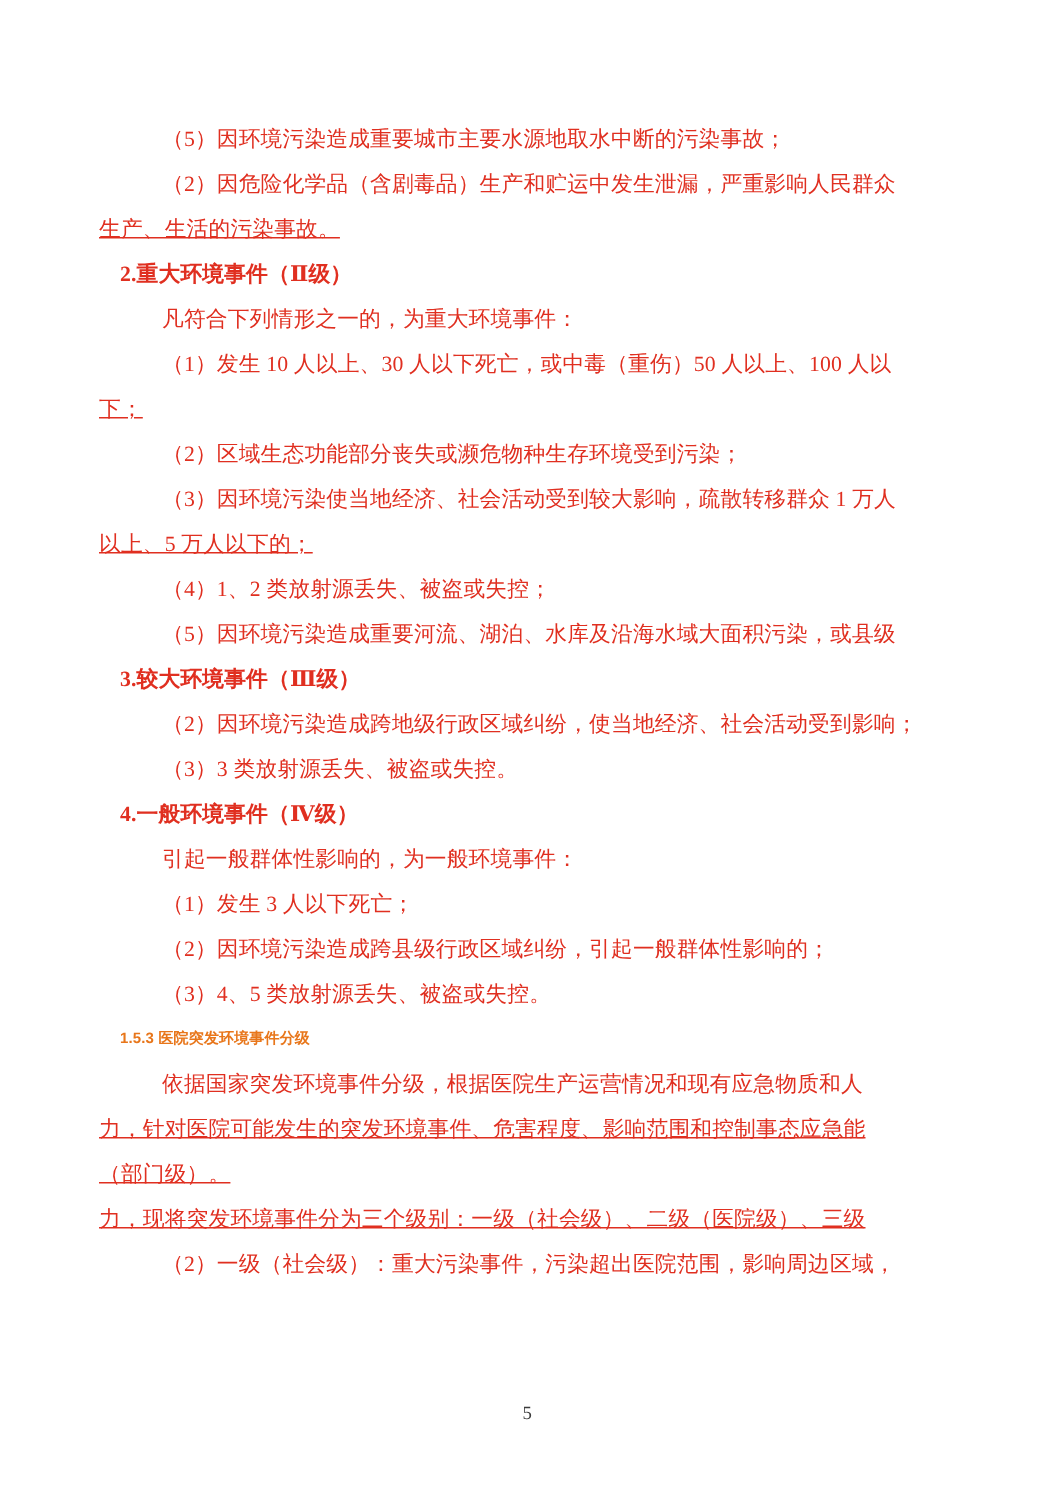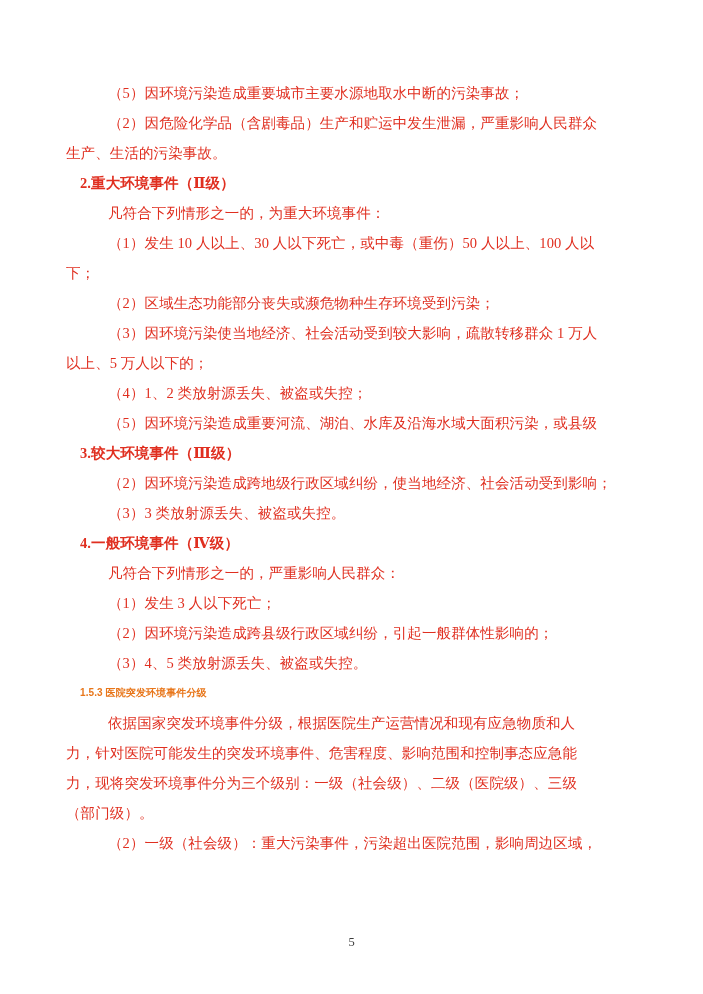--- a/index.html
+++ b/index.html
@@ -29,21 +29,21 @@
     line-height: 30px;
     color: #e02f20;
     text-align: justify;
     letter-spacing: 0.1px;
   }
   p {
     margin: 0;
     text-indent: 0;
   }
   .indent2 { padding-left: 42px; }
-  .indent-hang { padding-left: 0; }
+  .indent-hang { padding-left: 0; text-decoration: underline; }
   .heading {
     font-family: "Liberation Sans", "DejaVu Sans", sans-serif;
     font-weight: bold;
     font-size: 10px;
     line-height: 30px;
     color: #e8761a;
     padding-left: 14px;
   }
   .subhead {
     font-weight: bold;
@@ -74,25 +74,25 @@
       <p class="indent-hang">下；</p>
       <p class="indent2">（2）区域生态功能部分丧失或濒危物种生存环境受到污染；</p>
       <p class="indent2">（3）因环境污染使当地经济、社会活动受到较大影响，疏散转移群众 1 万人</p>
       <p class="indent-hang">以上、5 万人以下的；</p>
       <p class="indent2">（4）1、2 类放射源丢失、被盗或失控；</p>
       <p class="indent2">（5）因环境污染造成重要河流、湖泊、水库及沿海水域大面积污染，或县级</p>
       <p class="subhead">3.较大环境事件（Ⅲ级）</p>
       <p class="indent2">（2）因环境污染造成跨地级行政区域纠纷，使当地经济、社会活动受到影响；</p>
       <p class="indent2">（3）3 类放射源丢失、被盗或失控。</p>
       <p class="subhead">4.一般环境事件（Ⅳ级）</p>
-      <p class="indent2">凡符合下列情形之一的，严重影响人民群众：</p>
+      <p class="indent2">引起一般群体性影响的，为一般环境事件：</p>
       <p class="indent2">（1）发生 3 人以下死亡；</p>
       <p class="indent2">（2）因环境污染造成跨县级行政区域纠纷，引起一般群体性影响的；</p>
       <p class="indent2">（3）4、5 类放射源丢失、被盗或失控。</p>
       <p class="heading">1.5.3 医院突发环境事件分级</p>
       <p class="indent2">依据国家突发环境事件分级，根据医院生产运营情况和现有应急物质和人</p>
       <p class="indent-hang">力，针对医院可能发生的突发环境事件、危害程度、影响范围和控制事态应急能</p>
+      <p class="indent-hang">（部门级）。</p>
       <p class="indent-hang">力，现将突发环境事件分为三个级别：一级（社会级）、二级（医院级）、三级</p>
-      <p class="indent-hang">（部门级）。</p>
       <p class="indent2">（2）一级（社会级）：重大污染事件，污染超出医院范围，影响周边区域，</p>
     </div>
 </div>
 <div class="pagenum">5</div>
 
 </body></html>

